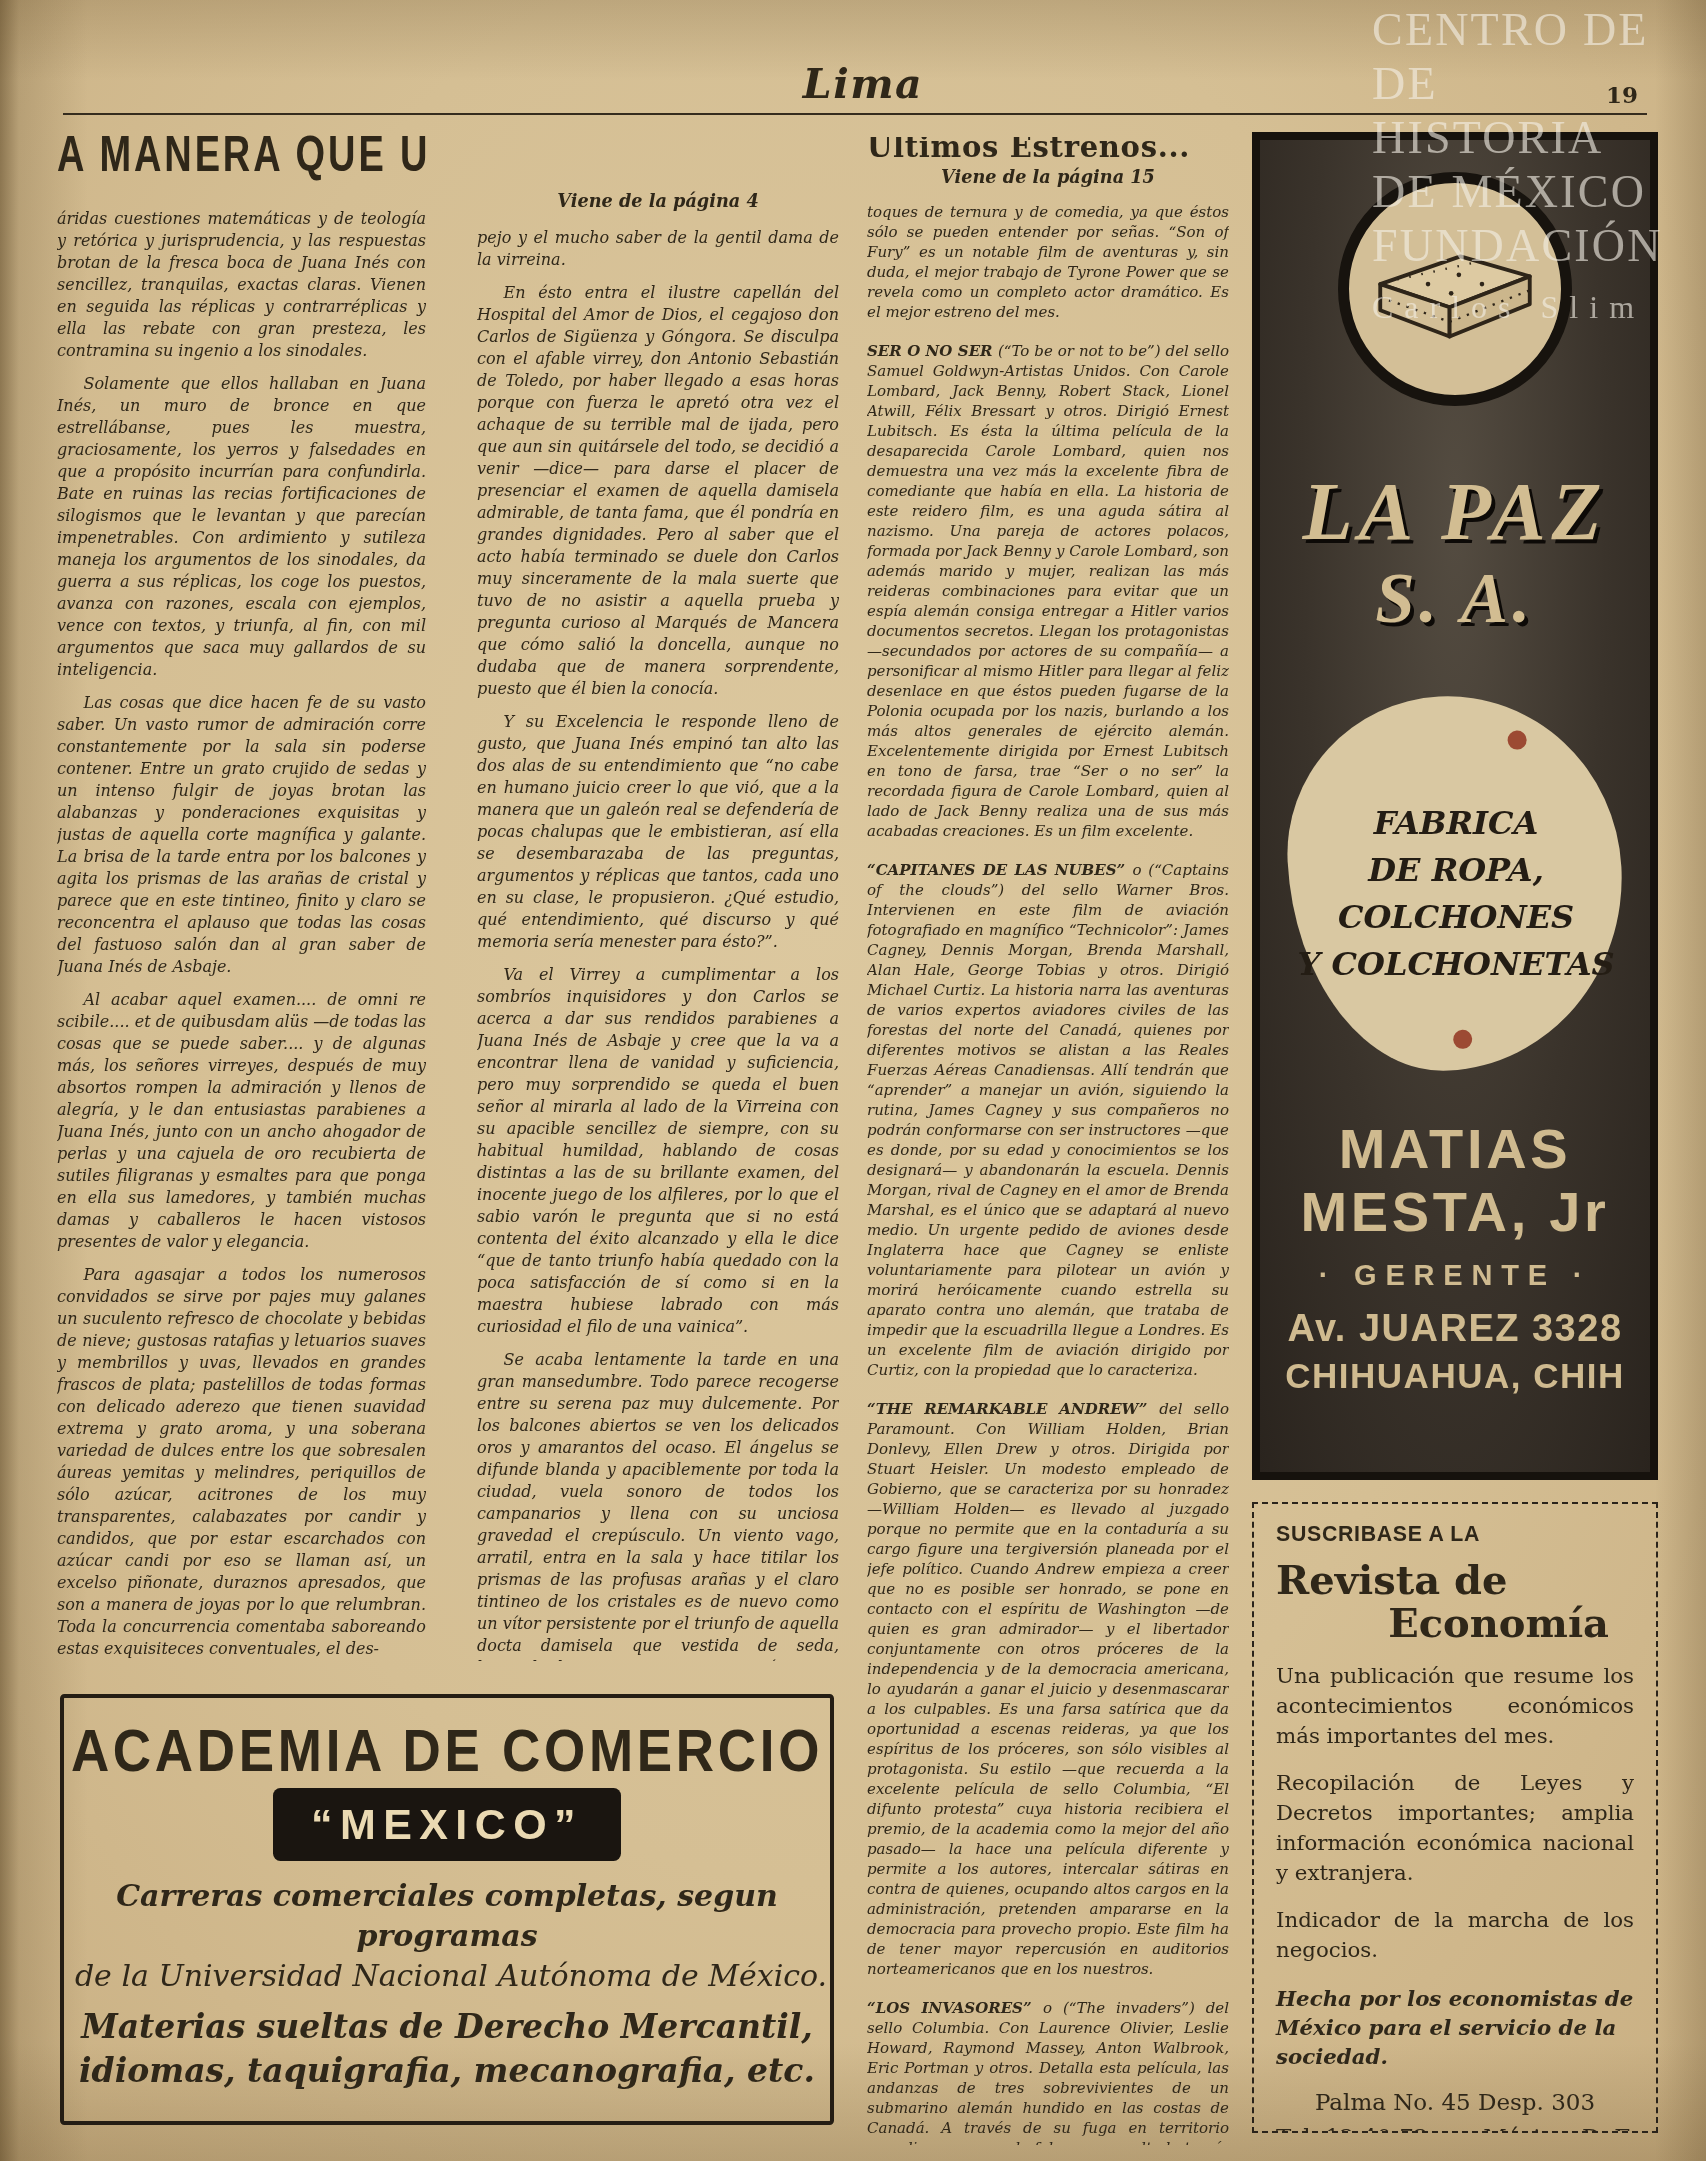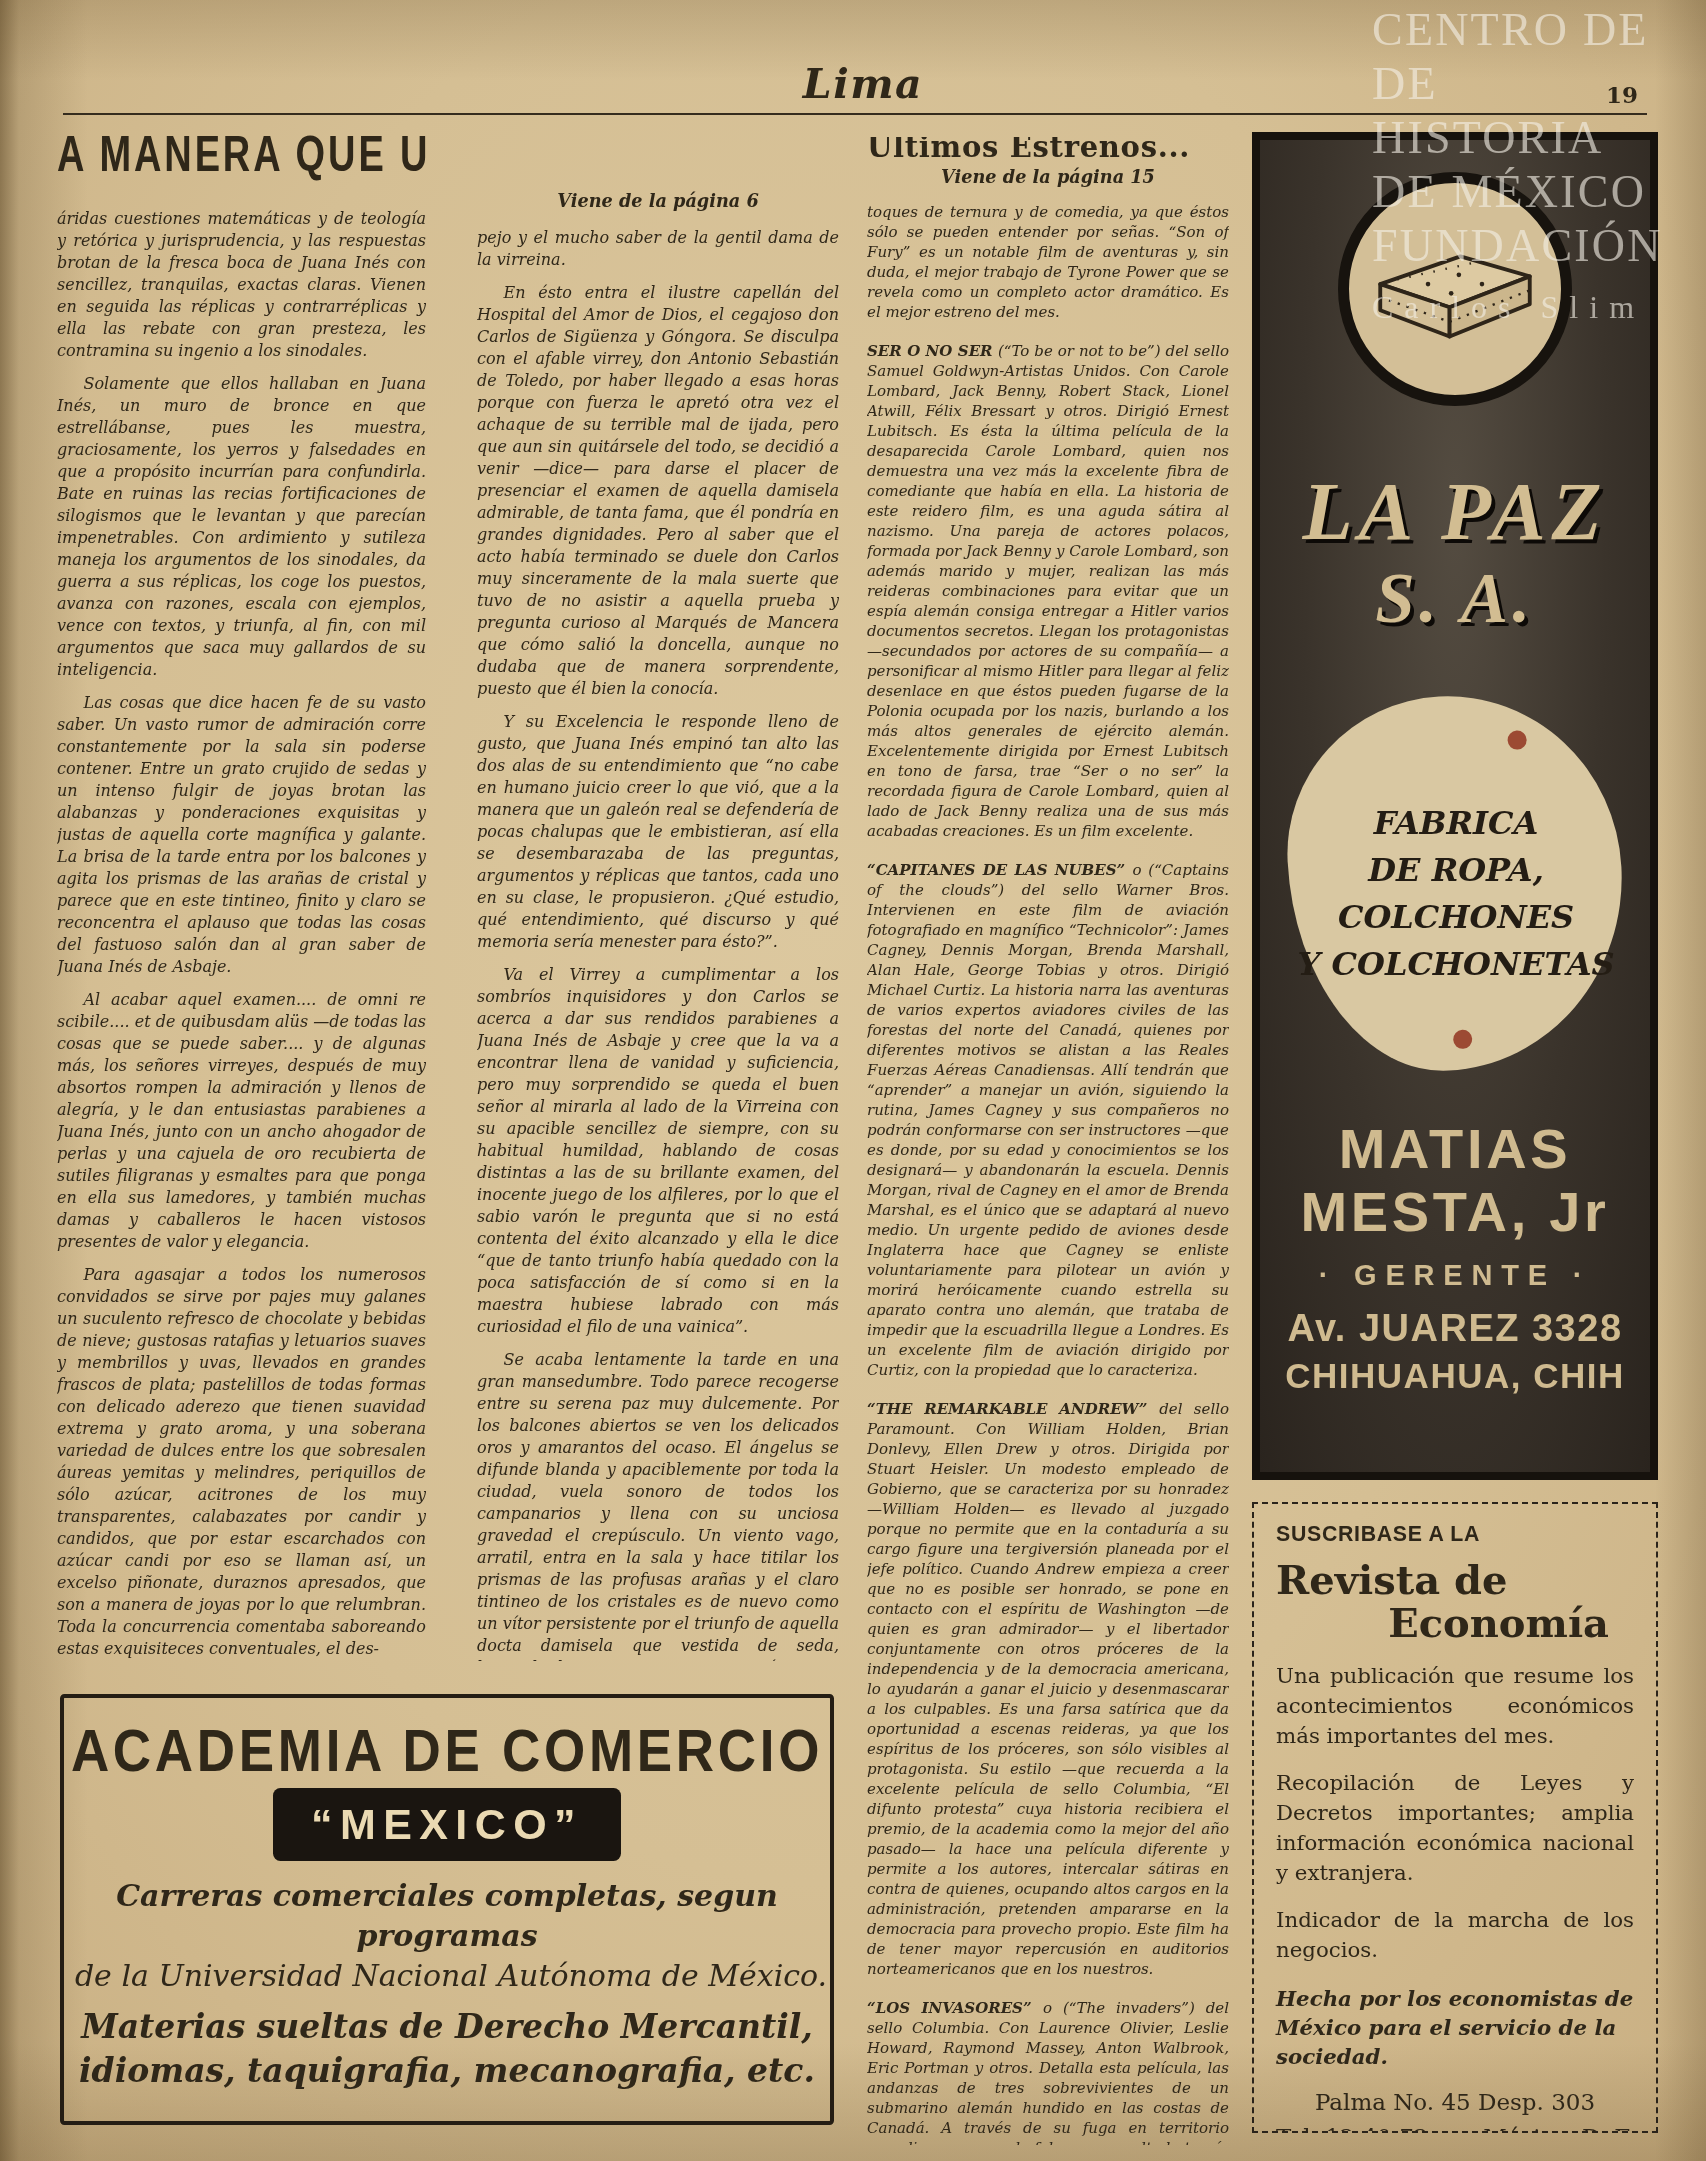--- a/index.html
+++ b/index.html
@@ -143,21 +143,21 @@
     <div class="col-body">
         <p>áridas cuestiones matemáticas y de teología y retórica y jurisprudencia, y las respuestas brotan de la fresca boca de Juana Inés con sencillez, tranquilas, exactas claras. Vienen en seguida las réplicas y contrarréplicas y ella las rebate con gran presteza, les contramina su ingenio a los sinodales.</p>
         <p>Solamente que ellos hallaban en Juana Inés, un muro de bronce en que estrellábanse, pues les muestra, graciosamente, los yerros y falsedades en que a propósito incurrían para confundirla. Bate en ruinas las recias fortificaciones de silogismos que le levantan y que parecían impenetrables. Con ardimiento y sutileza maneja los argumentos de los sinodales, da guerra a sus réplicas, los coge los puestos, avanza con razones, escala con ejemplos, vence con textos, y triunfa, al fin, con mil argumentos que saca muy gallardos de su inteligencia.</p>
         <p>Las cosas que dice hacen fe de su vasto saber. Un vasto rumor de admiración corre constantemente por la sala sin poderse contener. Entre un grato crujido de sedas y un intenso fulgir de joyas brotan las alabanzas y ponderaciones exquisitas y justas de aquella corte magnífica y galante. La brisa de la tarde entra por los balcones y agita los prismas de las arañas de cristal y parece que en este tintineo, finito y claro se reconcentra el aplauso que todas las cosas del fastuoso salón dan al gran saber de Juana Inés de Asbaje.</p>
         <p>Al acabar aquel examen.... de omni re scibile.... et de quibusdam alüs —de todas las cosas que se puede saber.... y de algunas más, los señores virreyes, después de muy absortos rompen la admiración y llenos de alegría, y le dan entusiastas parabienes a Juana Inés, junto con un ancho ahogador de perlas y una cajuela de oro recubierta de sutiles filigranas y esmaltes para que ponga en ella sus lamedores, y también muchas damas y caballeros le hacen vistosos presentes de valor y elegancia.</p>
         <p>Para agasajar a todos los numerosos convidados se sirve por pajes muy galanes un suculento refresco de chocolate y bebidas de nieve; gustosas ratafias y letuarios suaves y membrillos y uvas, llevados en grandes frascos de plata; pastelillos de todas formas con delicado aderezo que tienen suavidad extrema y grato aroma, y una soberana variedad de dulces entre los que sobresalen áureas yemitas y melindres, periquillos de sólo azúcar, acitrones de los muy transparentes, calabazates por candir y candidos, que por estar escarchados con azúcar candi por eso se llaman así, un excelso piñonate, duraznos apresados, que son a manera de joyas por lo que relumbran. Toda la concurrencia comentaba saboreando estas exquisiteces conventuales, el des-</p>
       </div>
   </section>
 
   <section class="col col2 no-first-indent">
-    <div class="continued">Viene de la página 6</div>
+    <div class="continued">Viene de la página 4</div>
     <div class="col-body">
         <p>pejo y el mucho saber de la gentil dama de la virreina.</p>
         <p>En ésto entra el ilustre capellán del Hospital del Amor de Dios, el cegajoso don Carlos de Sigüenza y Góngora. Se disculpa con el afable virrey, don Antonio Sebastián de Toledo, por haber llegado a esas horas porque con fuerza le apretó otra vez el achaque de su terrible mal de ijada, pero que aun sin quitársele del todo, se decidió a venir —dice— para darse el placer de presenciar el examen de aquella damisela admirable, de tanta fama, que él pondría en grandes dignidades. Pero al saber que el acto había terminado se duele don Carlos muy sinceramente de la mala suerte que tuvo de no asistir a aquella prueba y pregunta curioso al Marqués de Mancera que cómo salió la doncella, aunque no dudaba que de manera sorprendente, puesto que él bien la conocía.</p>
         <p>Y su Excelencia le responde lleno de gusto, que Juana Inés empinó tan alto las dos alas de su entendimiento que “no cabe en humano juicio creer lo que vió, que a la manera que un galeón real se defendería de pocas chalupas que le embistieran, así ella se desembarazaba de las preguntas, argumentos y réplicas que tantos, cada uno en su clase, le propusieron. ¿Qué estudio, qué entendimiento, qué discurso y qué memoria sería menester para ésto?”.</p>
         <p>Va el Virrey a cumplimentar a los sombríos inquisidores y don Carlos se acerca a dar sus rendidos parabienes a Juana Inés de Asbaje y cree que la va a encontrar llena de vanidad y suficiencia, pero muy sorprendido se queda el buen señor al mirarla al lado de la Virreina con su apacible sencillez de siempre, con su habitual humildad, hablando de cosas distintas a las de su brillante examen, del inocente juego de los alfileres, por lo que el sabio varón le pregunta que si no está contenta del éxito alcanzado y ella le dice “que de tanto triunfo había quedado con la poca satisfacción de sí como si en la maestra hubiese labrado con más curiosidad el filo de una vainica”.</p>
         <p>Se acaba lentamente la tarde en una gran mansedumbre. Todo parece recogerse entre su serena paz muy dulcemente. Por los balcones abiertos se ven los delicados oros y amarantos del ocaso. El ángelus se difunde blanda y apaciblemente por toda la ciudad, vuela sonoro de todos los campanarios y llena con su unciosa gravedad el crepúsculo. Un viento vago, arratil, entra en la sala y hace titilar los prismas de las profusas arañas y el claro tintineo de los cristales es de nuevo como un vítor persistente por el triunfo de aquella docta damisela que vestida de seda, briscada, luciente y coruscante, está junto a la señora Virreina entre otras muchas damas elegantes, trajeadas pomposamente, sonriendo dulce y plácida, con los ojos puestos en la gallarda apostura del Virrey que sonreía refilándose el bigote.</p>
       </div>
   </section>
 
   <section class="col col3 estrenos">

